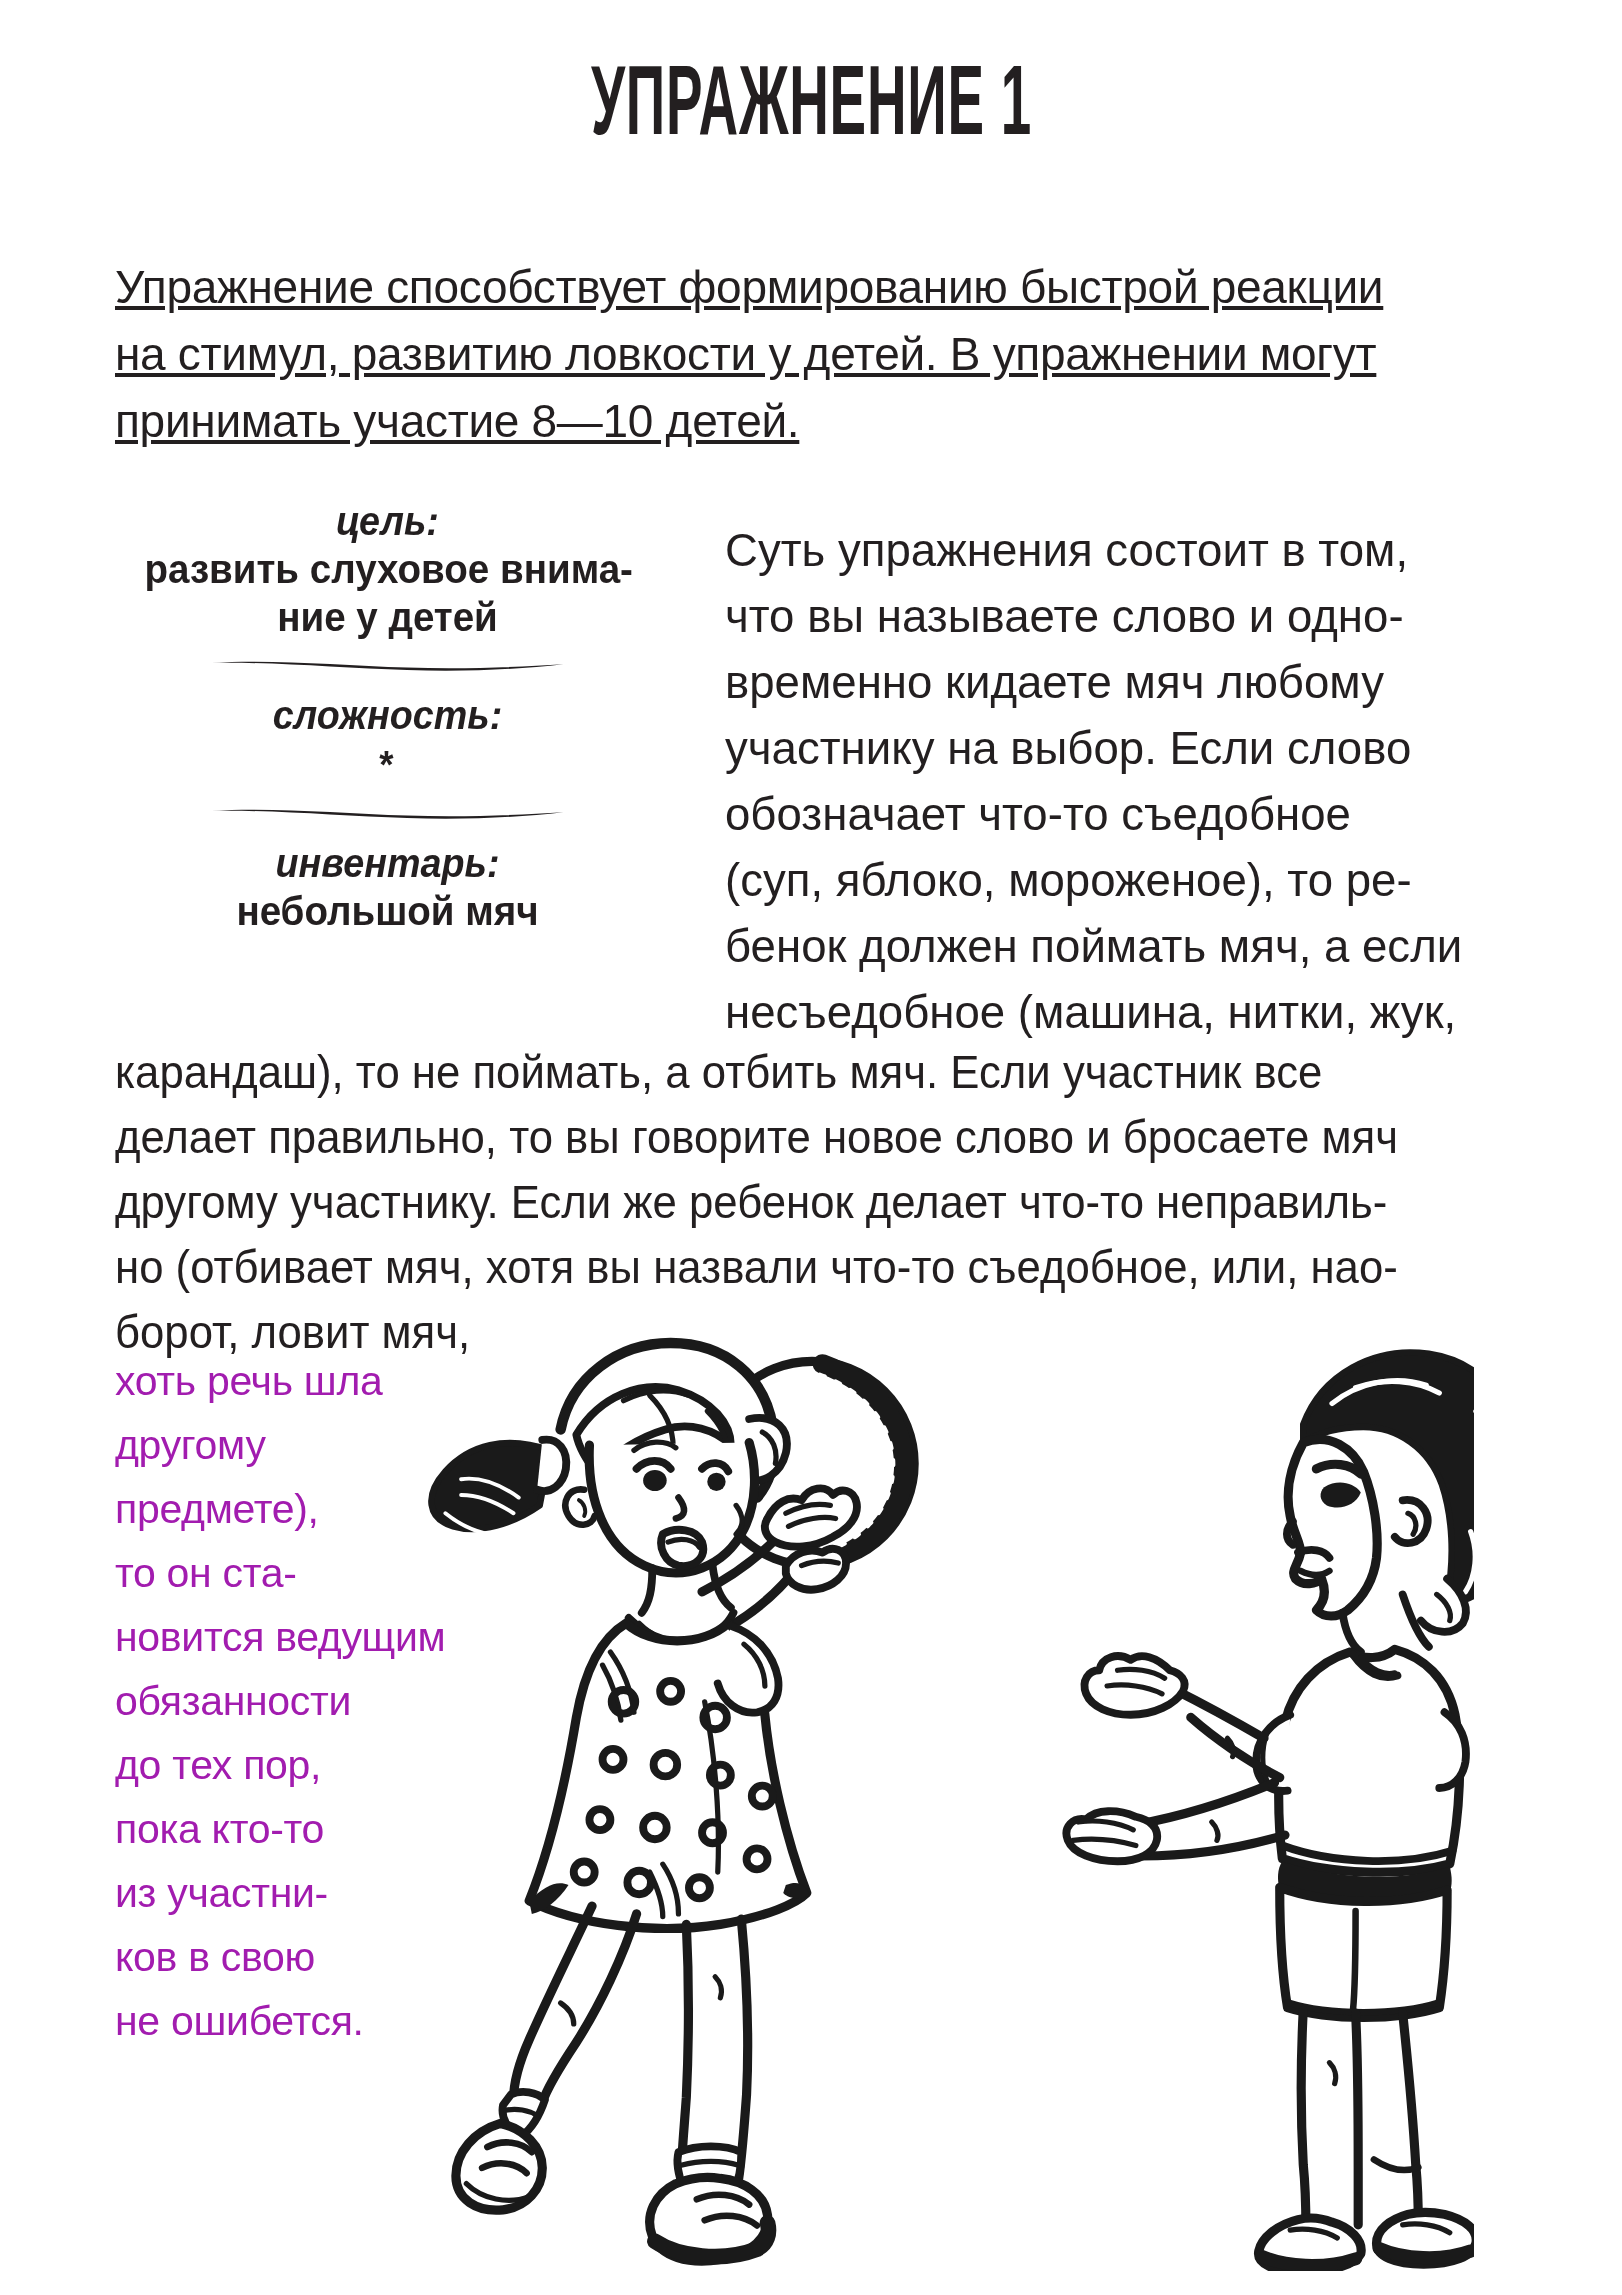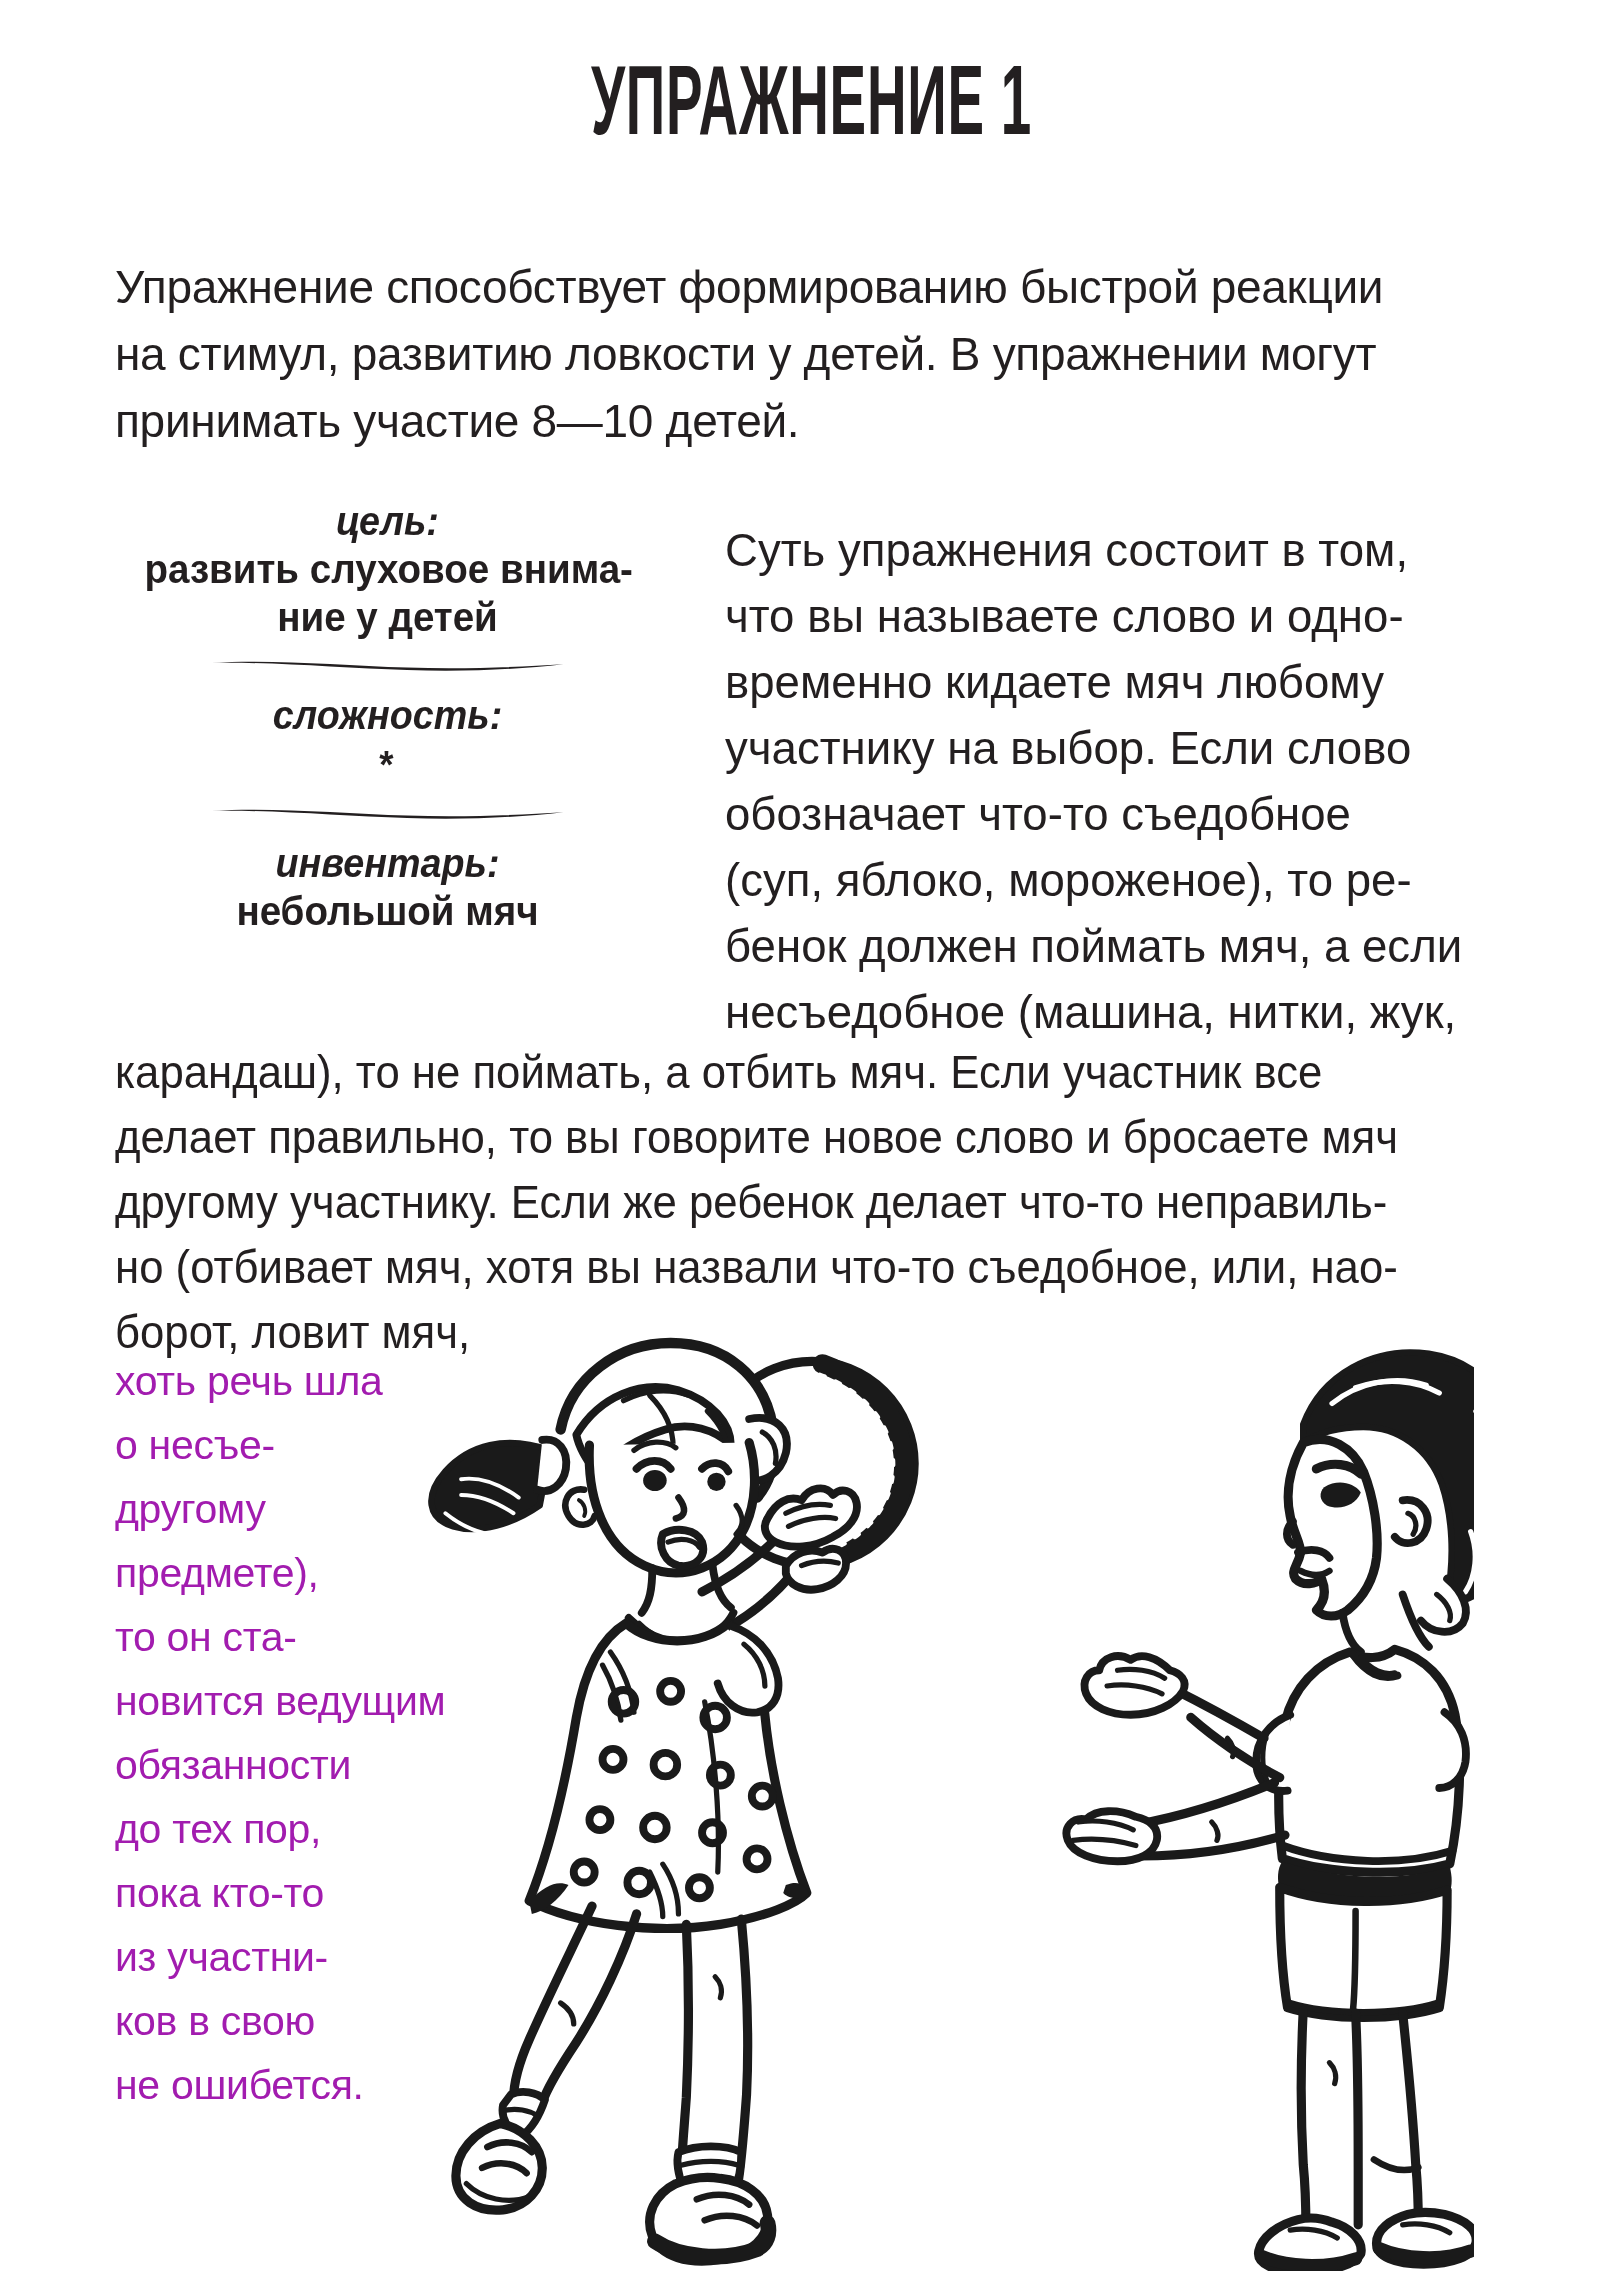--- a/index.html
+++ b/index.html
@@ -41,21 +41,21 @@
     position: absolute;
     left: 115px;
     top: 254px;
     width: 1320px;
     font-size: 46px;
     line-height: 67px;
     font-weight: 400;
     letter-spacing: -0.3px;
     color: #231f20;
   }
-  .intro span { display: block; white-space: nowrap; }
+  .intro span { display: block; white-space: nowrap; text-decoration: underline; }
 
   
   .meta {
     position: absolute;
     left: 129px;
     top: 497px;
     width: 517px;
     text-align: center;
   }
   .meta-label {
@@ -213,21 +213,20 @@
   <div class="bodyfull">
     <span>карандаш), то не поймать, а отбить мяч. Если участник все</span>
     <span>делает правильно, то вы говорите новое слово и бросаете мяч</span>
     <span>другому участнику. Если же ребенок делает что-то неправиль-</span>
     <span>но (отбивает мяч, хотя вы назвали что-то съедобное, или, нао-</span>
     <span>борот, ловит мяч,</span>
   </div>
 
   <div class="narrowcol">
     <span>хоть речь шла</span>
-    <span>о несъе-</span>
     <span>другому</span>
     <span>предмете),</span>
     <span>то он ста-</span>
     <span>новится ведущим</span>
     <span>обязанности</span>
     <span>до тех пор,</span>
     <span>пока кто-то</span>
     <span>из участни-</span>
     <span>ков в свою</span>
     <span>не ошибется.</span>

